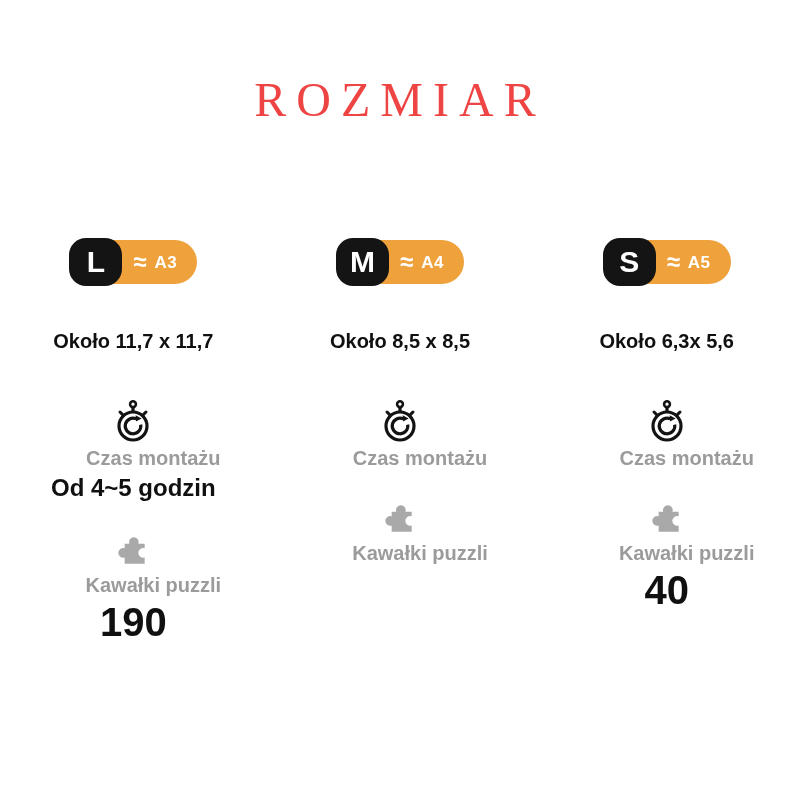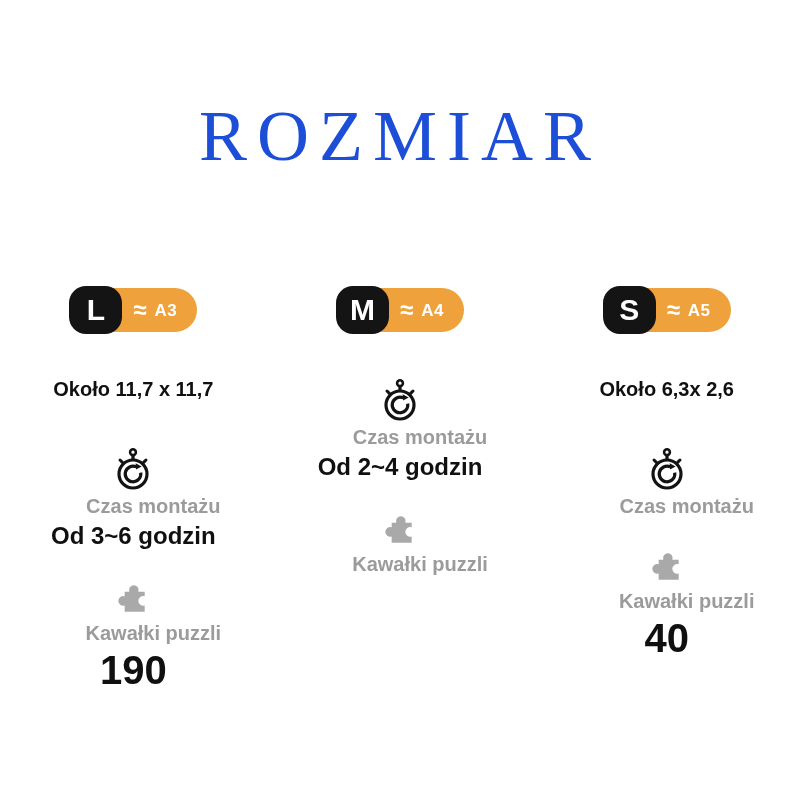--- a/index.html
+++ b/index.html
@@ -11,28 +11,28 @@
     --background:#FFFFFF;
   }
   *{margin:0;padding:0;box-sizing:border-box;}
   html,body{width:800px;height:800px;overflow:hidden;}
   body{
     background:var(--background);
     font-family:"Liberation Sans","DejaVu Sans",sans-serif;
     color:var(--text-black);
   }
   .title{
-    padding-top:100px;
+    padding-top:76px;
     text-align:center;
     font-family:"Liberation Serif","DejaVu Serif",serif;
     font-weight:400;
-    font-size:72px;
+    font-size:48px;
     line-height:1;
     letter-spacing:10px;
-    color:#1d4ed8;
+    color:#ef4444;
     white-space:nowrap;
   }
   .grid{
     display:flex;
     margin-top:116px;
   }
   .col{
     flex:1;
     display:flex;
     flex-direction:column;
@@ -128,64 +128,64 @@
         <circle cx="23" cy="29" r="14" stroke-width="3.2"></circle>
         <line x1="23" y1="11" x2="23" y2="15" stroke-width="3.2"></line>
         <circle cx="23" cy="7.2" r="2.9" stroke-width="2.6"></circle>
         <line x1="12.4" y1="17.4" x2="10" y2="15" stroke-width="3" stroke-linecap="round"></line>
         <line x1="33.6" y1="17.4" x2="36" y2="15" stroke-width="3" stroke-linecap="round"></line>
         <path d="M30.7 27.6 A7.8 7.8 0 1 1 26.3 21.9" stroke-width="3.2"></path>
         <path d="M25.6 18.2 L31.6 21.4 L26.1 24.6 Z" fill="currentColor" stroke="none"></path>
       </svg>
     </div>
     <div class="label-gray">Czas montażu</div>
-    <div class="time">Od 3~6 godzin</div>
+    <div class="time">Od 4~5 godzin</div>
     <div class="icon-puzzle">
       <svg width="40" height="40" viewBox="0 0 48 48">
         <path d="M14 14 H19.5 A5.8 5.8 0 1 1 30.5 14 H38 V19.5 A5.8 5.8 0 1 0 38 30.5 V38 H14 V30.5 A5.8 5.8 0 1 1 14 19.5 Z" fill="currentColor"></path>
       </svg>
     </div>
     <div class="label-gray">Kawałki puzzli</div>
     <div class="count">190</div>
   </section>
 
   <section class="col">
     <div class="badge">
       <span class="chip">M</span>
       <span class="approx">≈</span>
       <span class="paper">A4</span>
     </div>
+    <div class="dims">Około 8,5 x 8,5</div>
     <div class="icon-stopwatch">
       <svg width="46" height="48" viewBox="0 0 46 48" fill="none" stroke="currentColor">
         <circle cx="23" cy="29" r="14" stroke-width="3.2"></circle>
         <line x1="23" y1="11" x2="23" y2="15" stroke-width="3.2"></line>
         <circle cx="23" cy="7.2" r="2.9" stroke-width="2.6"></circle>
         <line x1="12.4" y1="17.4" x2="10" y2="15" stroke-width="3" stroke-linecap="round"></line>
         <line x1="33.6" y1="17.4" x2="36" y2="15" stroke-width="3" stroke-linecap="round"></line>
         <path d="M30.7 27.6 A7.8 7.8 0 1 1 26.3 21.9" stroke-width="3.2"></path>
         <path d="M25.6 18.2 L31.6 21.4 L26.1 24.6 Z" fill="currentColor" stroke="none"></path>
       </svg>
     </div>
     <div class="label-gray">Czas montażu</div>
-    <div class="time">Od 2~4 godzin</div>
     <div class="icon-puzzle">
       <svg width="40" height="40" viewBox="0 0 48 48">
         <path d="M14 14 H19.5 A5.8 5.8 0 1 1 30.5 14 H38 V19.5 A5.8 5.8 0 1 0 38 30.5 V38 H14 V30.5 A5.8 5.8 0 1 1 14 19.5 Z" fill="currentColor"></path>
       </svg>
     </div>
     <div class="label-gray">Kawałki puzzli</div>
   </section>
 
   <section class="col">
     <div class="badge">
       <span class="chip">S</span>
       <span class="approx">≈</span>
       <span class="paper">A5</span>
     </div>
-    <div class="dims">Około 6,3x 2,6</div>
+    <div class="dims">Około 6,3x 5,6</div>
     <div class="icon-stopwatch">
       <svg width="46" height="48" viewBox="0 0 46 48" fill="none" stroke="currentColor">
         <circle cx="23" cy="29" r="14" stroke-width="3.2"></circle>
         <line x1="23" y1="11" x2="23" y2="15" stroke-width="3.2"></line>
         <circle cx="23" cy="7.2" r="2.9" stroke-width="2.6"></circle>
         <line x1="12.4" y1="17.4" x2="10" y2="15" stroke-width="3" stroke-linecap="round"></line>
         <line x1="33.6" y1="17.4" x2="36" y2="15" stroke-width="3" stroke-linecap="round"></line>
         <path d="M30.7 27.6 A7.8 7.8 0 1 1 26.3 21.9" stroke-width="3.2"></path>
         <path d="M25.6 18.2 L31.6 21.4 L26.1 24.6 Z" fill="currentColor" stroke="none"></path>
       </svg>

